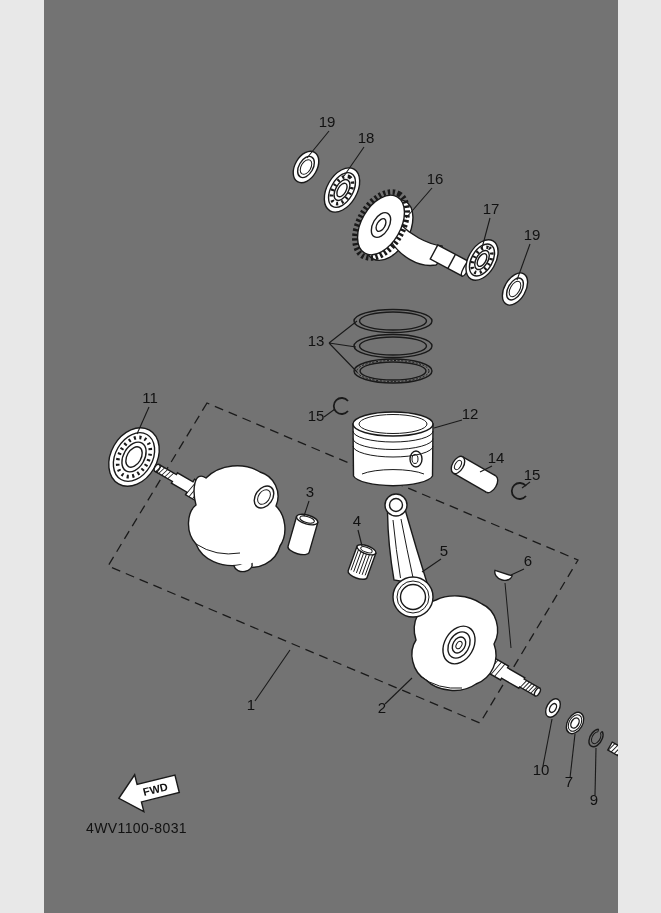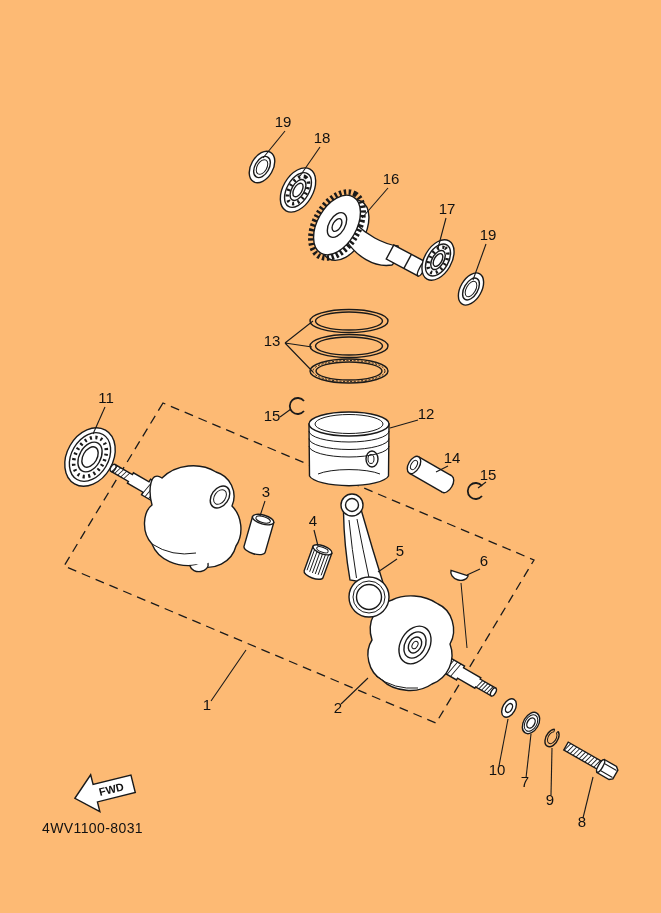--- a/index.html
+++ b/index.html
@@ -1,17 +1,17 @@
 <!DOCTYPE html>
 <html><head>
 <meta charset="utf-8">
 <style>
   html,body{margin:0;padding:0;background:#e8e8e8;}
   .canvas{
-    width:661px;height:913px;background:#fdba74;position:relative;
+    width:574px;height:913px;background:#737373;position:relative;
     font-family:"Liberation Sans",sans-serif;overflow:hidden;margin:0 auto;
   }
   svg{display:block;}
   .ln{fill:none;stroke:#1a1a1a;stroke-width:1.4;}
   .lnthin{fill:none;stroke:#1a1a1a;stroke-width:1;}
   .fw{fill:#ffffff;stroke:#1a1a1a;stroke-width:1.4;}
   .leader{stroke:#1a1a1a;stroke-width:1.1;fill:none;}
   .dash{fill:none;stroke:#1a1a1a;stroke-width:1.3;stroke-dasharray:9 6;}
   .hatch{fill:none;stroke:#1a1a1a;stroke-width:0.9;}
   .balls{fill:none;stroke:#1a1a1a;stroke-width:3.6;stroke-dasharray:2 3.6;}

